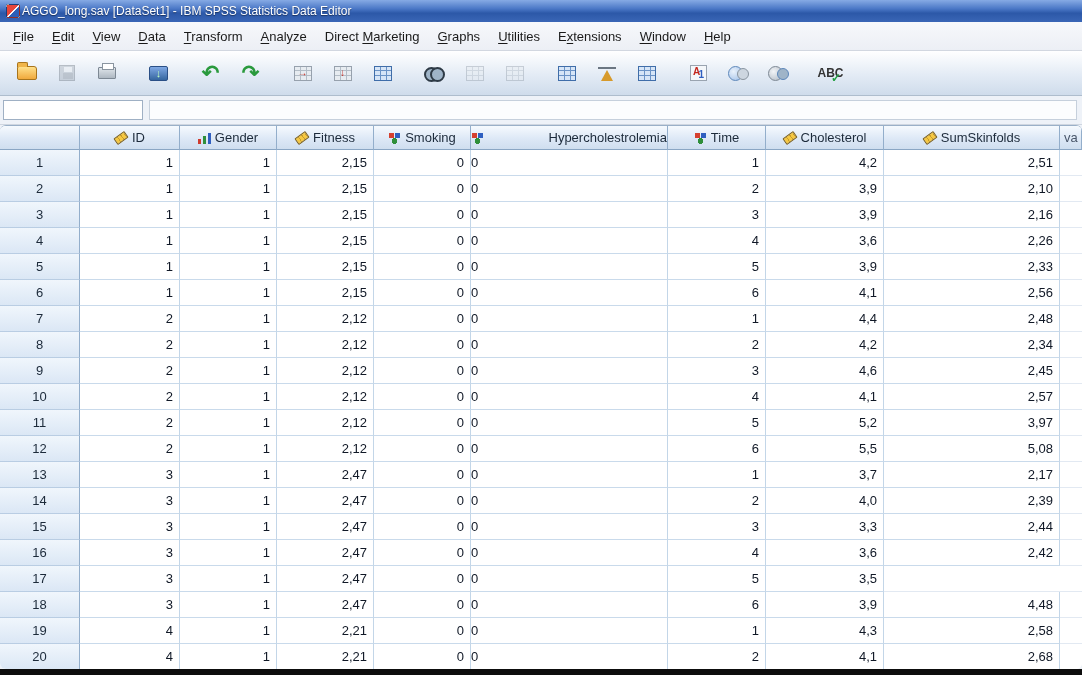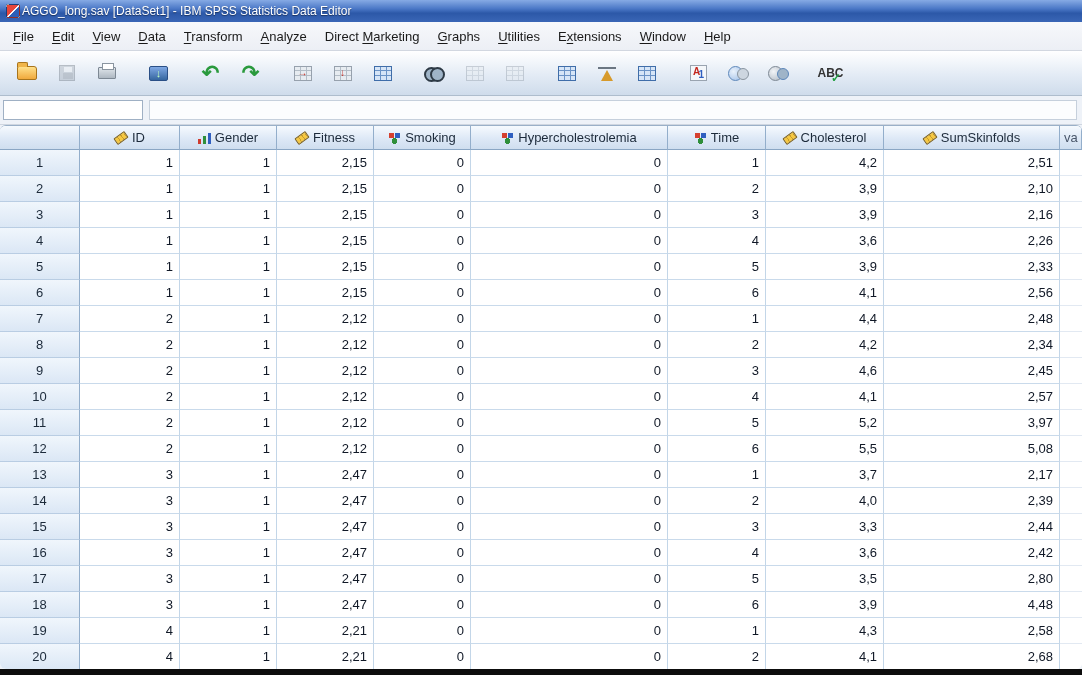--- a/index.html
+++ b/index.html
@@ -131,21 +131,21 @@
     border-right:1px solid #93aecb; border-bottom:1px solid #b9cde3;
     background:linear-gradient(180deg,#f0f6fc,#dbe7f5); color:#1c2a3a;
   }
   .cell {
     height:26px; flex:none; display:flex; align-items:center; justify-content:flex-end;
     padding-right:6px; border-right:1px solid #c3d6e8; border-bottom:1px solid #c9daeb;
     background:#fff; color:#101826; overflow:hidden;
   }
   .cellvar { border-right:0; border-bottom:1px solid #e2e9f2; }
 
-  .w80 { width:80px; } .w100 { width:100px; } .w97 { width:97px; } .w197 { width:197px; }
+  .w80 { width:80px; } .w100 { width:100px; } .w97 { width:97px; } .w197 { width:197px;justify-content:space-between; }
   .w98 { width:98px; } .w118 { width:118px; } .w176 { width:176px; }
   .wvar { flex:1 1 auto; min-width:0; }
 
   
   .mi { flex:none; display:inline-block; position:relative; }
   .mi-scale { width:14px; height:8px; border:1px solid #7a5c14; border-radius:1px;
     background:repeating-linear-gradient(90deg,#f6c842 0 3px,#c89c2c 3px 4px);
     transform:rotate(-36deg) scale(.95); }
   .mi-ordinal { width:13px; height:12px;
     background:linear-gradient(#cf3b2e,#cf3b2e) 0px 7px / 3px 5px no-repeat,
@@ -540,21 +540,20 @@
 
         <div class="row">
           <div class="rn">17</div>
           <div class="cell w100">3</div>
           <div class="cell w97">1</div>
           <div class="cell w97">2,47</div>
           <div class="cell w97">0</div>
           <div class="cell w197">0</div>
           <div class="cell w98">5</div>
           <div class="cell w118">3,5</div>
-          <div class="cell w176">2,80</div>
           <div class="cell wvar cellvar"></div>
         </div>
 
         <div class="row">
           <div class="rn">18</div>
           <div class="cell w100">3</div>
           <div class="cell w97">1</div>
           <div class="cell w97">2,47</div>
           <div class="cell w97">0</div>
           <div class="cell w197">0</div>

